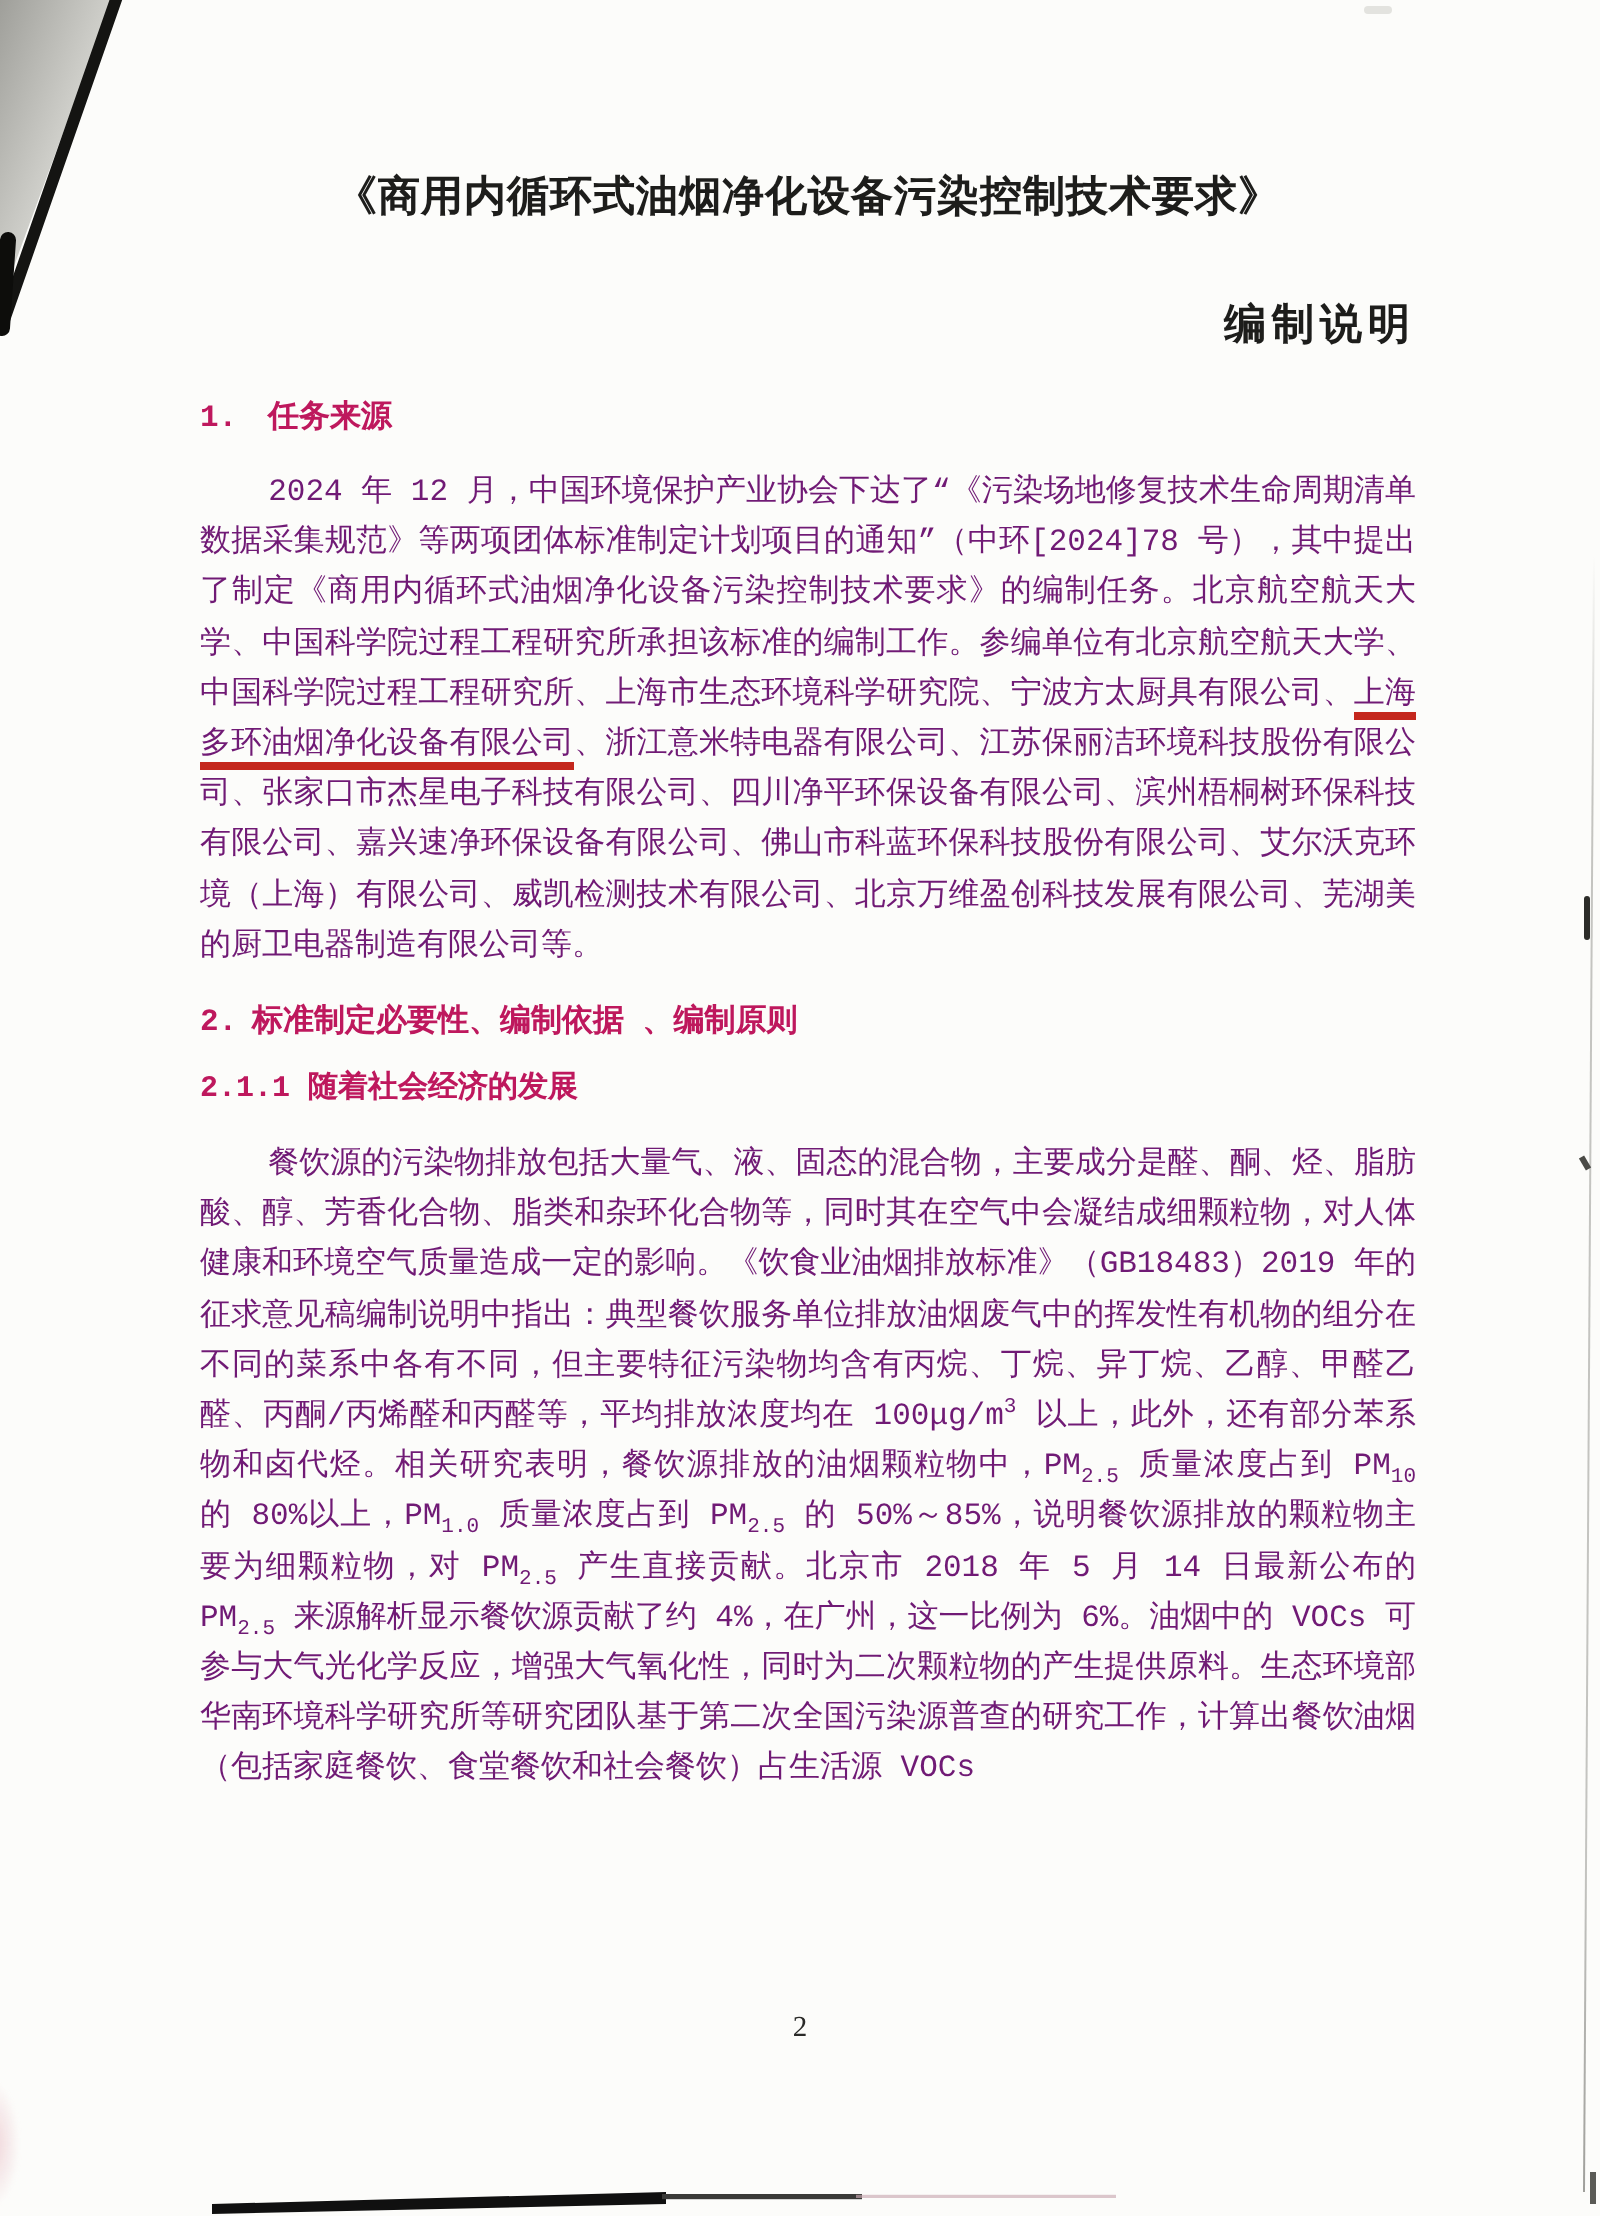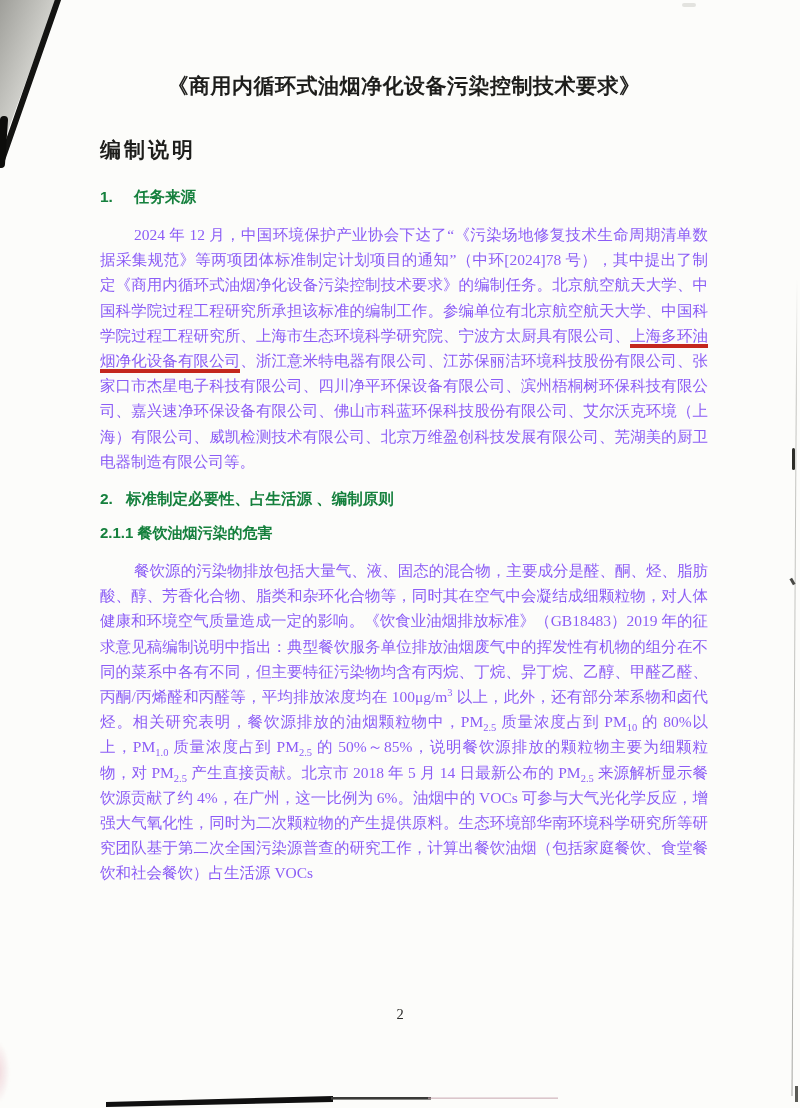--- a/index.html
+++ b/index.html
@@ -11,43 +11,43 @@
   .page{
     position:relative;
     width:800px;height:1108px;
     background:var(--bg);
     overflow:hidden;
     font-family:"Liberation Serif","DejaVu Serif",serif;
     color:var(--ink);
   }
   .content{
     position:absolute;
-    left:100px;top:72px;
+    left:100px;top:84px;
     width:608px;
   }
   .doc-title{
     margin:0;
     font-size:21px;
     line-height:28px;
     font-weight:bold;
     text-align:center;
     letter-spacing:0.5px;
   }
   .doc-subtitle{
     margin:36px 0 0 0;
     font-size:21px;
     line-height:28px;
     font-weight:bold;
-    text-align:left;
+    text-align:right;
     letter-spacing:3px;
   }
   .hd{
-    font-family:Liberation Sans, sans-serif;
+    font-family:Liberation Mono, monospace;
     font-weight:bold;
-    color:#15803d;
+    color:#be185d;
   }
   .hd-1{
     margin:22px 0 0 0;
     font-size:15.5px;
     line-height:22px;
   }
   .hd-1 .num{display:inline-block;min-width:34px;}
   .hd-2{
     margin:14px 0 0 0;
     font-size:15.5px;
@@ -59,21 +59,22 @@
     font-size:15px;
     line-height:22px;
   }
   p.body{
     margin:14px 0 0 0;
     font-size:15.5px;
     line-height:25.2px;
     text-align:justify;
     text-justify:inter-ideograph;
     text-indent:2.2em;
-    color:#8b5cf6;
+    color:#701a75;
+    font-family:Liberation Mono, monospace;
   }
   p.body + p.body{margin-top:19px;}
   .redline{
     border-bottom:4px solid var(--redline);
   }
   sub,sup{font-size:10.5px;line-height:0;}
   .page-number{
     position:absolute;
     left:0;right:0;top:1006px;
     text-align:center;
@@ -149,25 +150,25 @@
 
     <div class="hd hd-1">
       <span class="num">1.</span><span>任务来源</span>
     </div>
 
     <p class="body">
       <span>2024 年 12 月，中国环境保护产业协会下达了“《污染场地修复技术生命周期清单数据采集规范》等两项团体标准制定计划项目的通知”（中环[2024]78 号），其中提出了制定《商用内循环式油烟净化设备污染控制技术要求》的编制任务。北京航空航天大学、中国科学院过程工程研究所承担该标准的编制工作。参编单位有北京航空航天大学、中国科学院过程工程研究所、上海市生态环境科学研究院、宁波方太厨具有限公司、</span><span class="redline">上海多环油烟净化设备有限公司</span><span>、浙江意米特电器有限公司、江苏保丽洁环境科技股份有限公司、张家口市杰星电子科技有限公司、四川净平环保设备有限公司、滨州梧桐树环保科技有限公司、嘉兴速净环保设备有限公司、佛山市科蓝环保科技股份有限公司、艾尔沃克环境（上海）有限公司、威凯检测技术有限公司、北京万维盈创科技发展有限公司、芜湖美的厨卫电器制造有限公司等。</span>
     </p>
 
     <div class="hd hd-2">
-      <span class="num">2.</span><span>标准制定必要性、占生活源 、编制原则</span>
+      <span class="num">2.</span><span>标准制定必要性、编制依据 、编制原则</span>
     </div>
 
 
-    <div class="hd hd-3">2.1.1 餐饮油烟污染的危害</div>
+    <div class="hd hd-3">2.1.1 随着社会经济的发展</div>
 
 
     <p class="body">
       <span>餐饮源的污染物排放包括大量气、液、固态的混合物，主要成分是醛、酮、烃、脂肪酸、醇、芳香化合物、脂类和杂环化合物等，同时其在空气中会凝结成细颗粒物，对人体健康和环境空气质量造成一定的影响。《饮食业油烟排放标准》（GB18483）2019 年的征求意见稿编制说明中指出：典型餐饮服务单位排放油烟废气中的挥发性有机物的组分在不同的菜系中各有不同，但主要特征污染物均含有丙烷、丁烷、异丁烷、乙醇、甲醛乙醛、丙酮/丙烯醛和丙醛等，平均排放浓度均在 100μg/m</span><sup>3</sup><span> 以上，此外，还有部分苯系物和卤代烃。相关研究表明，餐饮源排放的油烟颗粒物中，PM</span><sub>2.5</sub><span> 质量浓度占到 PM</span><sub>10</sub><span> 的 80%以上，PM</span><sub>1.0</sub><span> 质量浓度占到 PM</span><sub>2.5</sub><span> 的 50%～85%，说明餐饮源排放的颗粒物主要为细颗粒物，对 PM</span><sub>2.5</sub><span> 产生直接贡献。北京市 2018 年 5 月 14 日最新公布的 PM</span><sub>2.5</sub><span> 来源解析显示餐饮源贡献了约 4%，在广州，这一比例为 6%。油烟中的 VOCs 可参与大气光化学反应，增强大气氧化性，同时为二次颗粒物的产生提供原料。生态环境部华南环境科学研究所等研究团队基于第二次全国污染源普查的研究工作，计算出餐饮油烟（包括家庭餐饮、食堂餐饮和社会餐饮）占生活源 VOCs</span>
     </p>
 
   </main>
 
   <div class="page-number">2</div>
 

